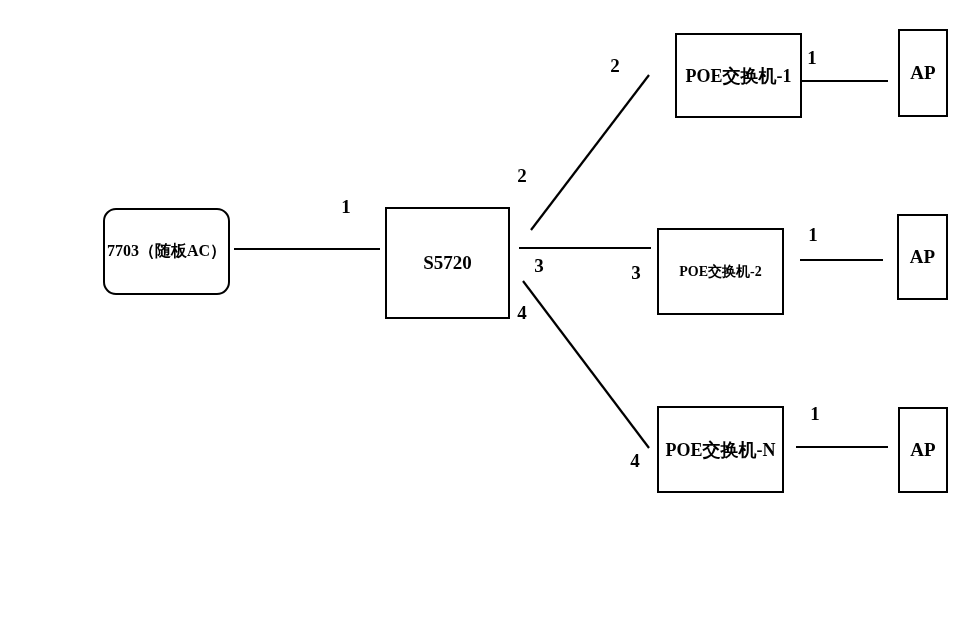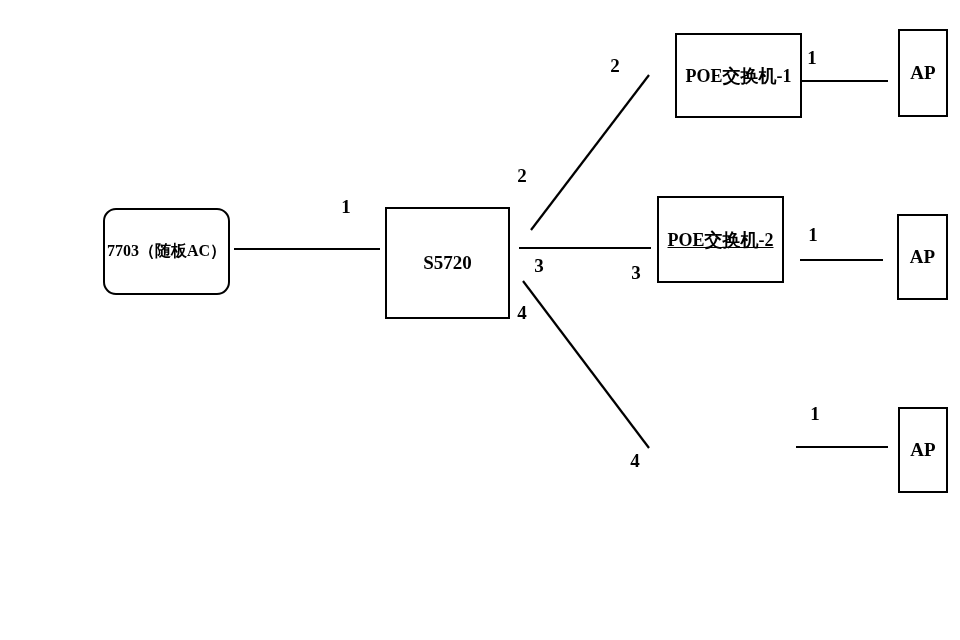--- a/index.html
+++ b/index.html
@@ -29,21 +29,21 @@
     display: flex;
     align-items: center;
     justify-content: center;
     text-align: center;
     white-space: nowrap;
     box-sizing: border-box;
   }
   .node-ac    { left: 103px; top: 208px; width: 127px; height: 87px; font-size: 16px; border-radius: 13px; }
   .node-core  { left: 385px; top: 207px; width: 125px; height: 112px; font-size: 19px; }
   .node-poe1  { left: 675px; top:  33px; width: 127px; height: 85px; font-size: 18px; }
-  .node-poe2  { left: 657px; top: 196px; width: 127px; height: 87px; font-size: 18px; text-decoration: underline; }
+  .node-poe2  { left: 657px; top: 228px; width: 127px; height: 87px; font-size: 14px; }
   .node-poen  { left: 657px; top: 406px; width: 127px; height: 87px; font-size: 18px; }
   .node-ap1   { left: 898px; top:  29px; width:  50px; height: 88px; font-size: 19px; }
   .node-ap2   { left: 897px; top: 214px; width:  51px; height: 86px; font-size: 19px; }
   .node-ap3   { left: 898px; top: 407px; width:  50px; height: 86px; font-size: 19px; }
   .port {
     position: absolute;
     width: 22px;
     height: 22px;
     line-height: 22px;
     text-align: center;
@@ -72,20 +72,21 @@
     <line x1="523" y1="281" x2="649" y2="448"></line>
     <line x1="802" y1="81" x2="888" y2="81"></line>
     <line x1="800" y1="260" x2="883" y2="260"></line>
     <line x1="796" y1="447" x2="888" y2="447"></line>
   </svg>
 
   <div class="node node-ac">7703（随板AC）</div>
   <div class="node node-core">S5720</div>
   <div class="node node-poe1">POE交换机-1</div>
   <div class="node node-poe2">POE交换机-2</div>
+  <div class="node node-poen">POE交换机-N</div>
   <div class="node node-ap1">AP</div>
   <div class="node node-ap2">AP</div>
   <div class="node node-ap3">AP</div>
 
   <div class="port port-ac-core">1</div>
   <div class="port port-core-poe1-near">2</div>
   <div class="port port-core-poe1-far">2</div>
   <div class="port port-core-poe2-near">3</div>
   <div class="port port-core-poe2-far">3</div>
   <div class="port port-core-poen-near">4</div>

